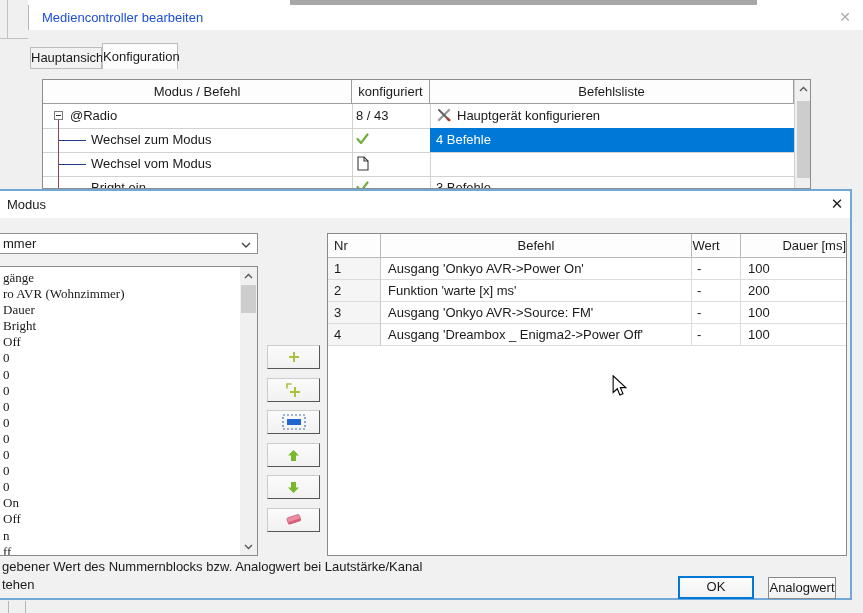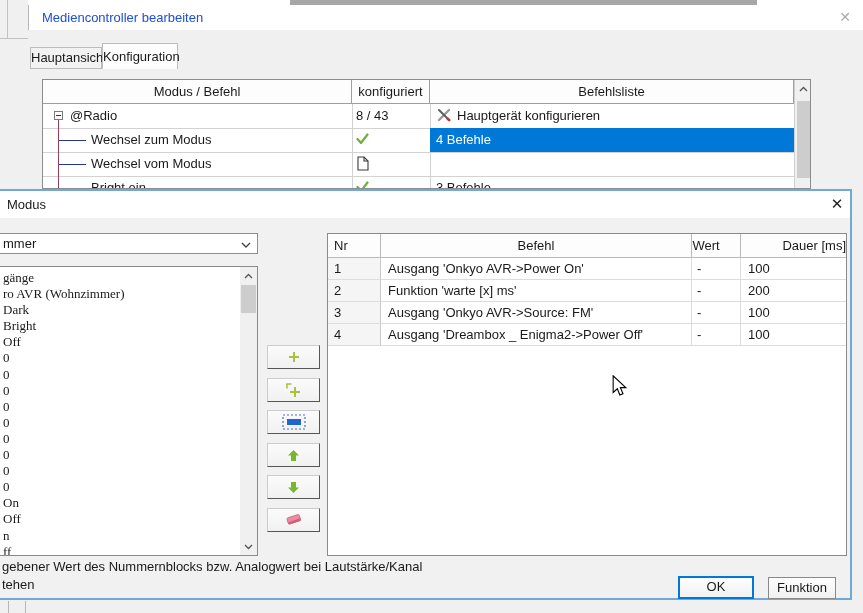--- a/index.html
+++ b/index.html
@@ -178,21 +178,21 @@
     <span id="combo-value" class="nowrap">mmer</span>
     <svg id="combo-chevron" width="10" height="6" viewBox="0 0 10 6">
       <path d="M1 1 L5 5 L9 1" stroke="#444" stroke-width="1.4" fill="none"></path>
     </svg>
   </div>
 
   <div class="abs dlg" id="listbox">
     <div id="list-items">
       <div class="li">gänge</div>
       <div class="li">ro AVR (Wohnzimmer)</div>
-      <div class="li">Dark</div>
+      <div class="li">Dauer</div>
       <div class="li">Bright</div>
       <div class="li">Off</div>
       <div class="li">0</div>
       <div class="li">0</div>
       <div class="li">0</div>
       <div class="li">0</div>
       <div class="li">0</div>
       <div class="li">0</div>
       <div class="li">0</div>
       <div class="li">0</div>
@@ -282,19 +282,19 @@
       <div class="c-nr">4</div>
       <div class="c-befehl">Ausgang 'Dreambox _ Enigma2-&gt;Power Off'</div>
       <div class="c-wert">-</div>
       <div class="c-dauer">100</div>
     </div>
   </div>
 
   <div class="abs dlg nowrap" id="hint1">gebener Wert des Nummernblocks bzw. Analogwert bei Lautstärke/Kanal</div>
   <div class="abs dlg nowrap" id="hint2">tehen</div>
   <div class="abs dlg" id="ok-btn">OK</div>
-  <div class="abs dlg" id="cancel-btn">Funktion</div>
+  <div class="abs dlg" id="cancel-btn">Analogwert</div>
 
   <svg class="abs" id="cursor" width="15" height="23" viewBox="0 0 13 21">
     <path d="M0.7 0.7 L0.7 16 L4.5 12.6 L6.8 18.3 L9.7 17.1 L7.3 11.5 L12.2 11.5 Z" fill="#ffffff" stroke="#000000" stroke-width="1"></path>
   </svg>
 
 </div>
 
 </body></html>

